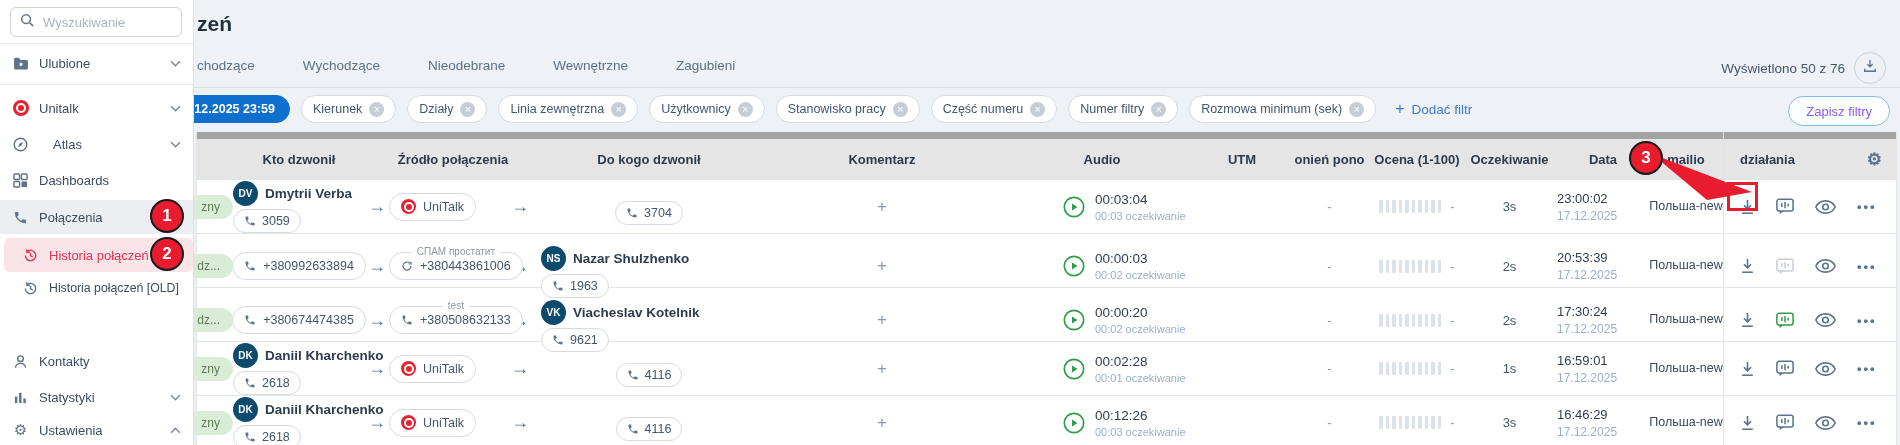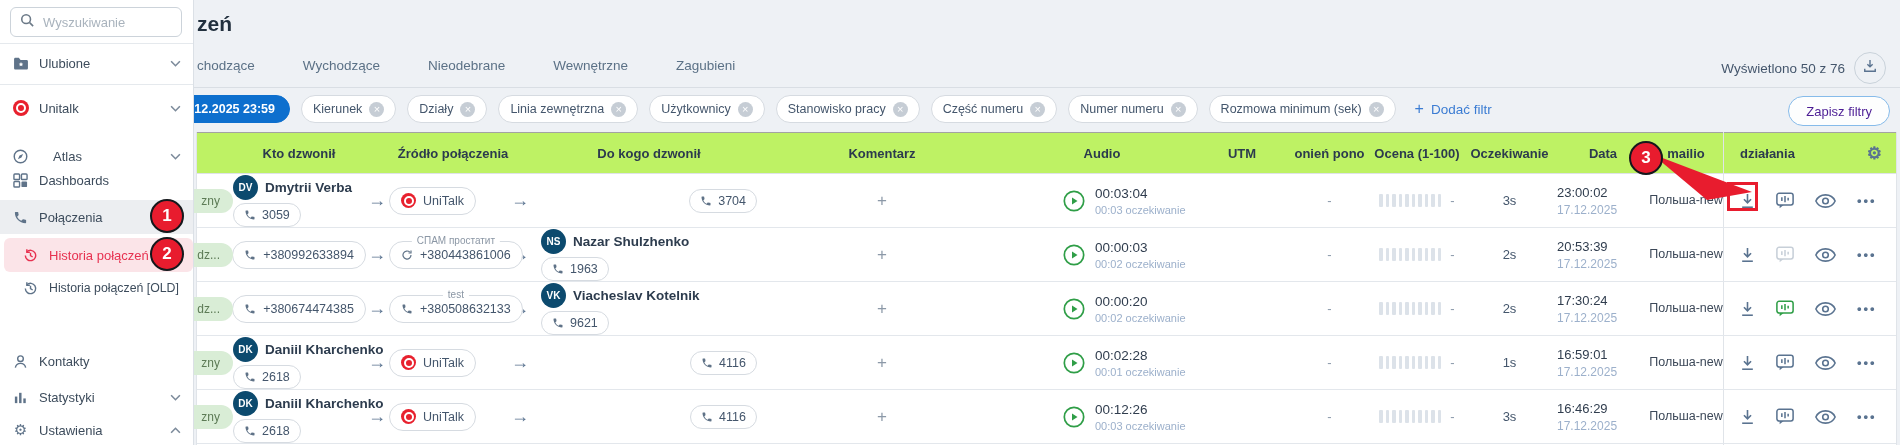--- a/index.html
+++ b/index.html
@@ -19,40 +19,40 @@
   .filter-row{position:absolute;left:35px;top:95px;display:flex;gap:11px;align-items:center;}
   .chip{height:28px;border:1px solid #d6dbe1;border-radius:15px;background:#fff;display:inline-flex;
     align-items:center;gap:7px;padding:0 11px;font-size:12.5px;color:#44566c;box-sizing:border-box;white-space:nowrap;}
   .chip .x{width:15px;height:15px;border-radius:50%;background:#c6cdd5;color:#fff;font-size:11px;
     line-height:15px;text-align:center;flex:none;}
   .date-chip{width:255px;background:#0d6fce;border:1px solid #0d6fce;color:#fff;font-weight:bold;
     justify-content:flex-end;padding-right:14px;}
   .add-filter{display:inline-flex;align-items:center;gap:7px;color:#3b7cd3;font-size:13.5px;margin-left:8px;cursor:pointer;white-space:nowrap;}
   .add-filter .pl{font-size:16px;}
   .save-btn{position:absolute;right:10px;top:96px;height:28px;padding:0 17px;border:1px solid #86bbea;
-    border-radius:15px;color:#4c1d95;font-size:13px;background:#fdfefe;display:flex;align-items:center;}
+    border-radius:15px;color:#8b5cf6;font-size:13px;background:#fdfefe;display:flex;align-items:center;}
   
   .table{position:absolute;left:196px;top:132px;width:1701px;height:313px;background:#fff;
     border-left:1px solid #e0e4e9;border-right:1px solid #e0e4e9;box-sizing:border-box;}
   .grid{display:grid;grid-template-columns:36px 132px 24px 110px 42px 216px 250px 190px 90px 85px 90px 95px 92px 74px 1fr;}
-  .thead{height:40px;background:#bef264;align-items:center;font-size:13px;font-weight:bold;color:#2c3b4d;
-    border-top:1px solid #a3a3a3;border-bottom:1px solid #dfe3e8;}
+  .thead{height:40px;background:#e5e5e5;align-items:center;font-size:13px;font-weight:bold;color:#2c3b4d;
+    border-top:7px solid #a3a3a3;border-bottom:1px solid #dfe3e8;}
   .th{text-align:center;white-space:nowrap;}
   .span3{grid-column:3 / span 3;}
   .th-actions{display:flex;align-items:center;padding-left:17px;}
   .gear{margin-left:auto;margin-right:14px;font-size:17px;color:#5a7390;cursor:pointer;}
   .vline{position:absolute;left:1526px;top:0;height:100%;border-left:1px solid #e0e4e9;}
   .trow{height:53px;border-bottom:1px solid #e3e7ec;align-items:center;position:relative;}
   .cell{overflow:visible;}
   .type-badge{position:relative;left:-44px;width:80px;height:24px;border-radius:12px;background:#d9edd6;
     color:#5d7b56;font-size:12px;display:flex;align-items:center;justify-content:flex-end;
     padding-right:13px;box-sizing:border-box;}
   .c-caller{display:flex;flex-direction:column;gap:3px;justify-content:center;align-items:flex-start;}
   .c-caller.mid,.c-dest.mid{flex-direction:row;align-items:center;}
-  .c-dest{display:flex;flex-direction:column;gap:3px;justify-content:flex-end;align-items:flex-start;}
+  .c-dest{display:flex;flex-direction:column;gap:3px;justify-content:center;align-items:flex-start;margin-top:12px;}
   .user-line{display:flex;align-items:center;gap:7px;font-size:13.5px;font-weight:bold;color:#2d3c4e;white-space:nowrap;}
   .avatar{width:25px;height:25px;border-radius:50%;background:#0c4a6e;color:#fff;font-size:10px;
     font-weight:bold;display:flex;align-items:center;justify-content:center;flex:none;}
   .ext-chip{height:24px;border-radius:13px;padding:0 10px;gap:6px;}
   .chip .ph{color:#5f7287;display:flex;flex:none;}
   .c-arrow{text-align:center;font-size:18px;color:#5a7390;}
   .lab-chip{position:relative;}
   .lab-chip .lab{position:absolute;top:-7px;left:50%;transform:translateX(-50%);background:#fff;
     font-size:10px;color:#8b97a5;padding:0 5px;white-space:nowrap;}
   .ut-logo{width:15px;height:15px;border-radius:50%;background:#e8212e;display:flex;align-items:center;
@@ -149,21 +149,21 @@
     </span>
   <span class="chip">
       <span>Stanowisko pracy</span>
       <span class="x">×</span>
     </span>
   <span class="chip">
       <span>Część numeru</span>
       <span class="x">×</span>
     </span>
   <span class="chip">
-      <span>Numer numeru</span>
+      <span>Numer filtry</span>
       <span class="x">×</span>
     </span>
   <span class="chip">
       <span>Rozmowa minimum (sek)</span>
       <span class="x">×</span>
     </span>
   <span class="add-filter">
       <span class="pl">+</span>
       <span>Dodać filtr</span>
     </span>
@@ -716,21 +716,21 @@
         </span>
       </span>
     <span>Unitalk</span>
     <span class="chev">
         <svg width="11" height="7" viewBox="0 0 12 8">
           <path d="M1 1.5l5 5 5-5" fill="none" stroke="#7b8a9a" stroke-width="1.8"></path>
         </svg>
       </span>
   </div>
 
-  <div class="sb-item" style="top:140px;gap:24px;">
+  <div class="sb-item" style="top:128px;gap:24px;">
     <span class="sb-icon">
         <svg width="15" height="15" viewBox="0 0 16 16">
           <circle cx="8" cy="8" r="6.7" fill="none" stroke="#5f7389" stroke-width="1.5"></circle>
           <path d="M10.8 5.2L9 9l-3.8 1.8L7 7z" fill="#5f7389"></path>
         </svg>
       </span>
     <span>Atlas</span>
     <span class="chev">
         <svg width="11" height="7" viewBox="0 0 12 8">
           <path d="M1 1.5l5 5 5-5" fill="none" stroke="#7b8a9a" stroke-width="1.8"></path>

